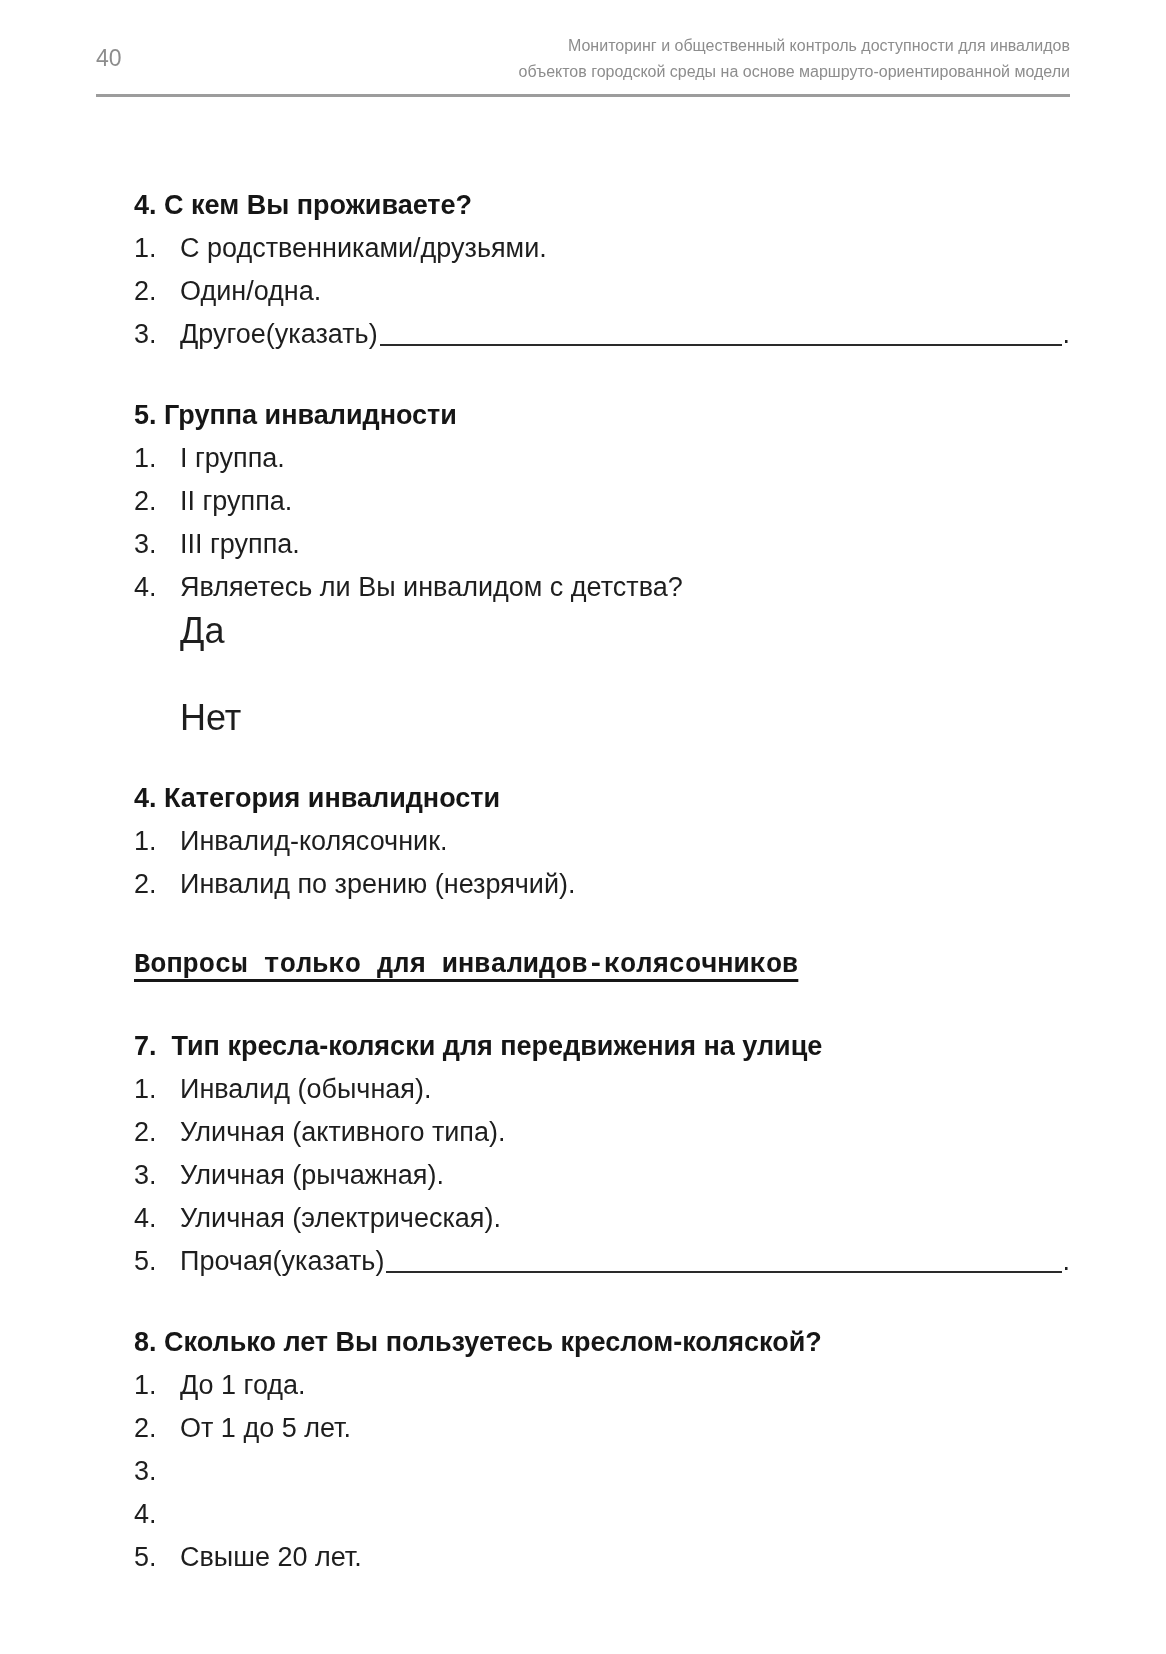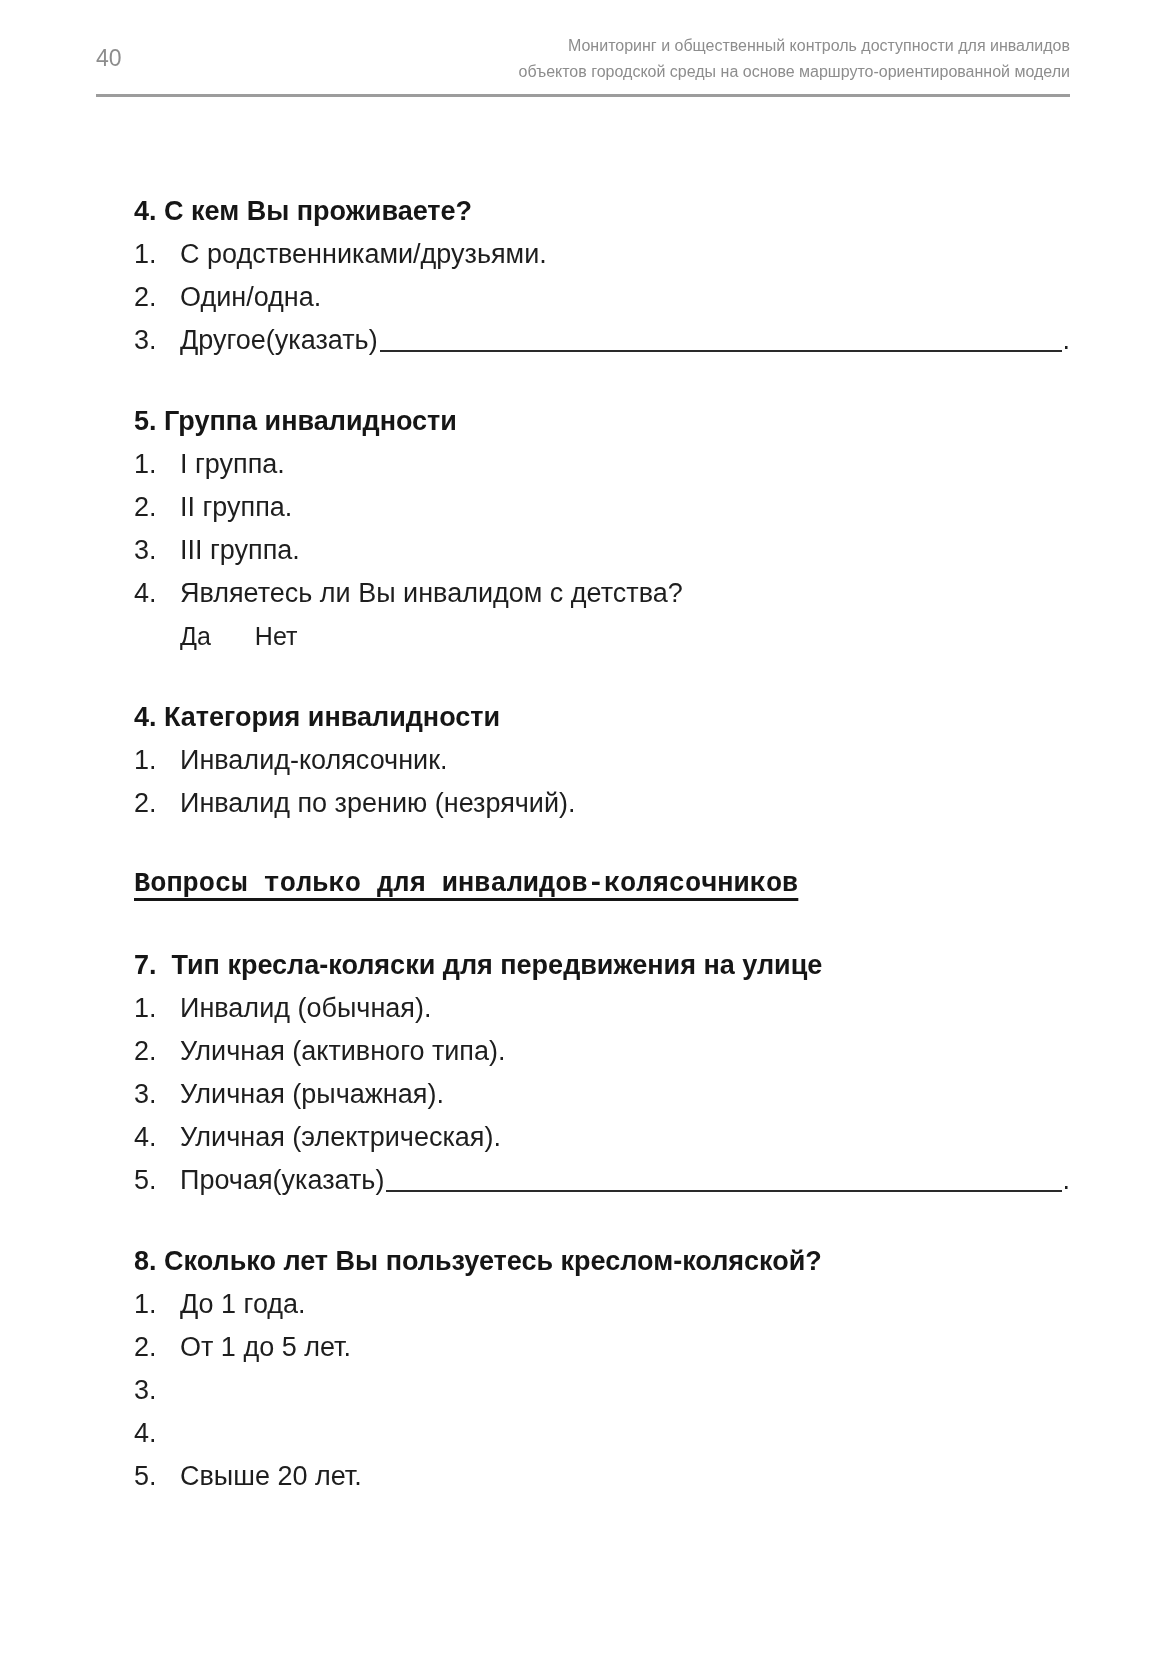--- a/index.html
+++ b/index.html
@@ -28,21 +28,21 @@
   }
   .page-num {
     position: absolute;
     left: 0; bottom: 23px;
     color: #8d8d8d;
     font-size: 23px;
     line-height: 26px;
   }
 
   
-  .main { margin: 13px 96px 0 134px; padding-top: 42px; }
+  .main { margin: 7px 96px 0 134px; padding-top: 42px; }
 
   .q-title {
     font-size: 27px;
     font-weight: bold;
     line-height: 43px;
     margin: 38px 0 0 0;
     white-space: pre-wrap;
     color: #161616;
   }
   .q-list { margin: 0; padding: 0; list-style: none; }
@@ -59,22 +59,23 @@
     align-self: flex-end;
     border-bottom: 2.5px solid #2a2a2a;
     margin: 0 0 10px 2px;
     min-width: 40px;
     height: 0;
   }
   .answers {
     display: flex;
     gap: 44px;
     padding-left: 46px;
-    font-size: 25px;
-    line-height: 43px;
+    font-size: 36px;
+    line-height: 43px;
+    flex-direction: column;
   }
   .section-heading {
     font-size: 27px;
     font-weight: bold;
     line-height: 43px;
     margin: 38px 0 0 0;
     color: #161616;
     text-decoration: underline;
     text-decoration-thickness: 3px;
     text-underline-offset: 7px;

